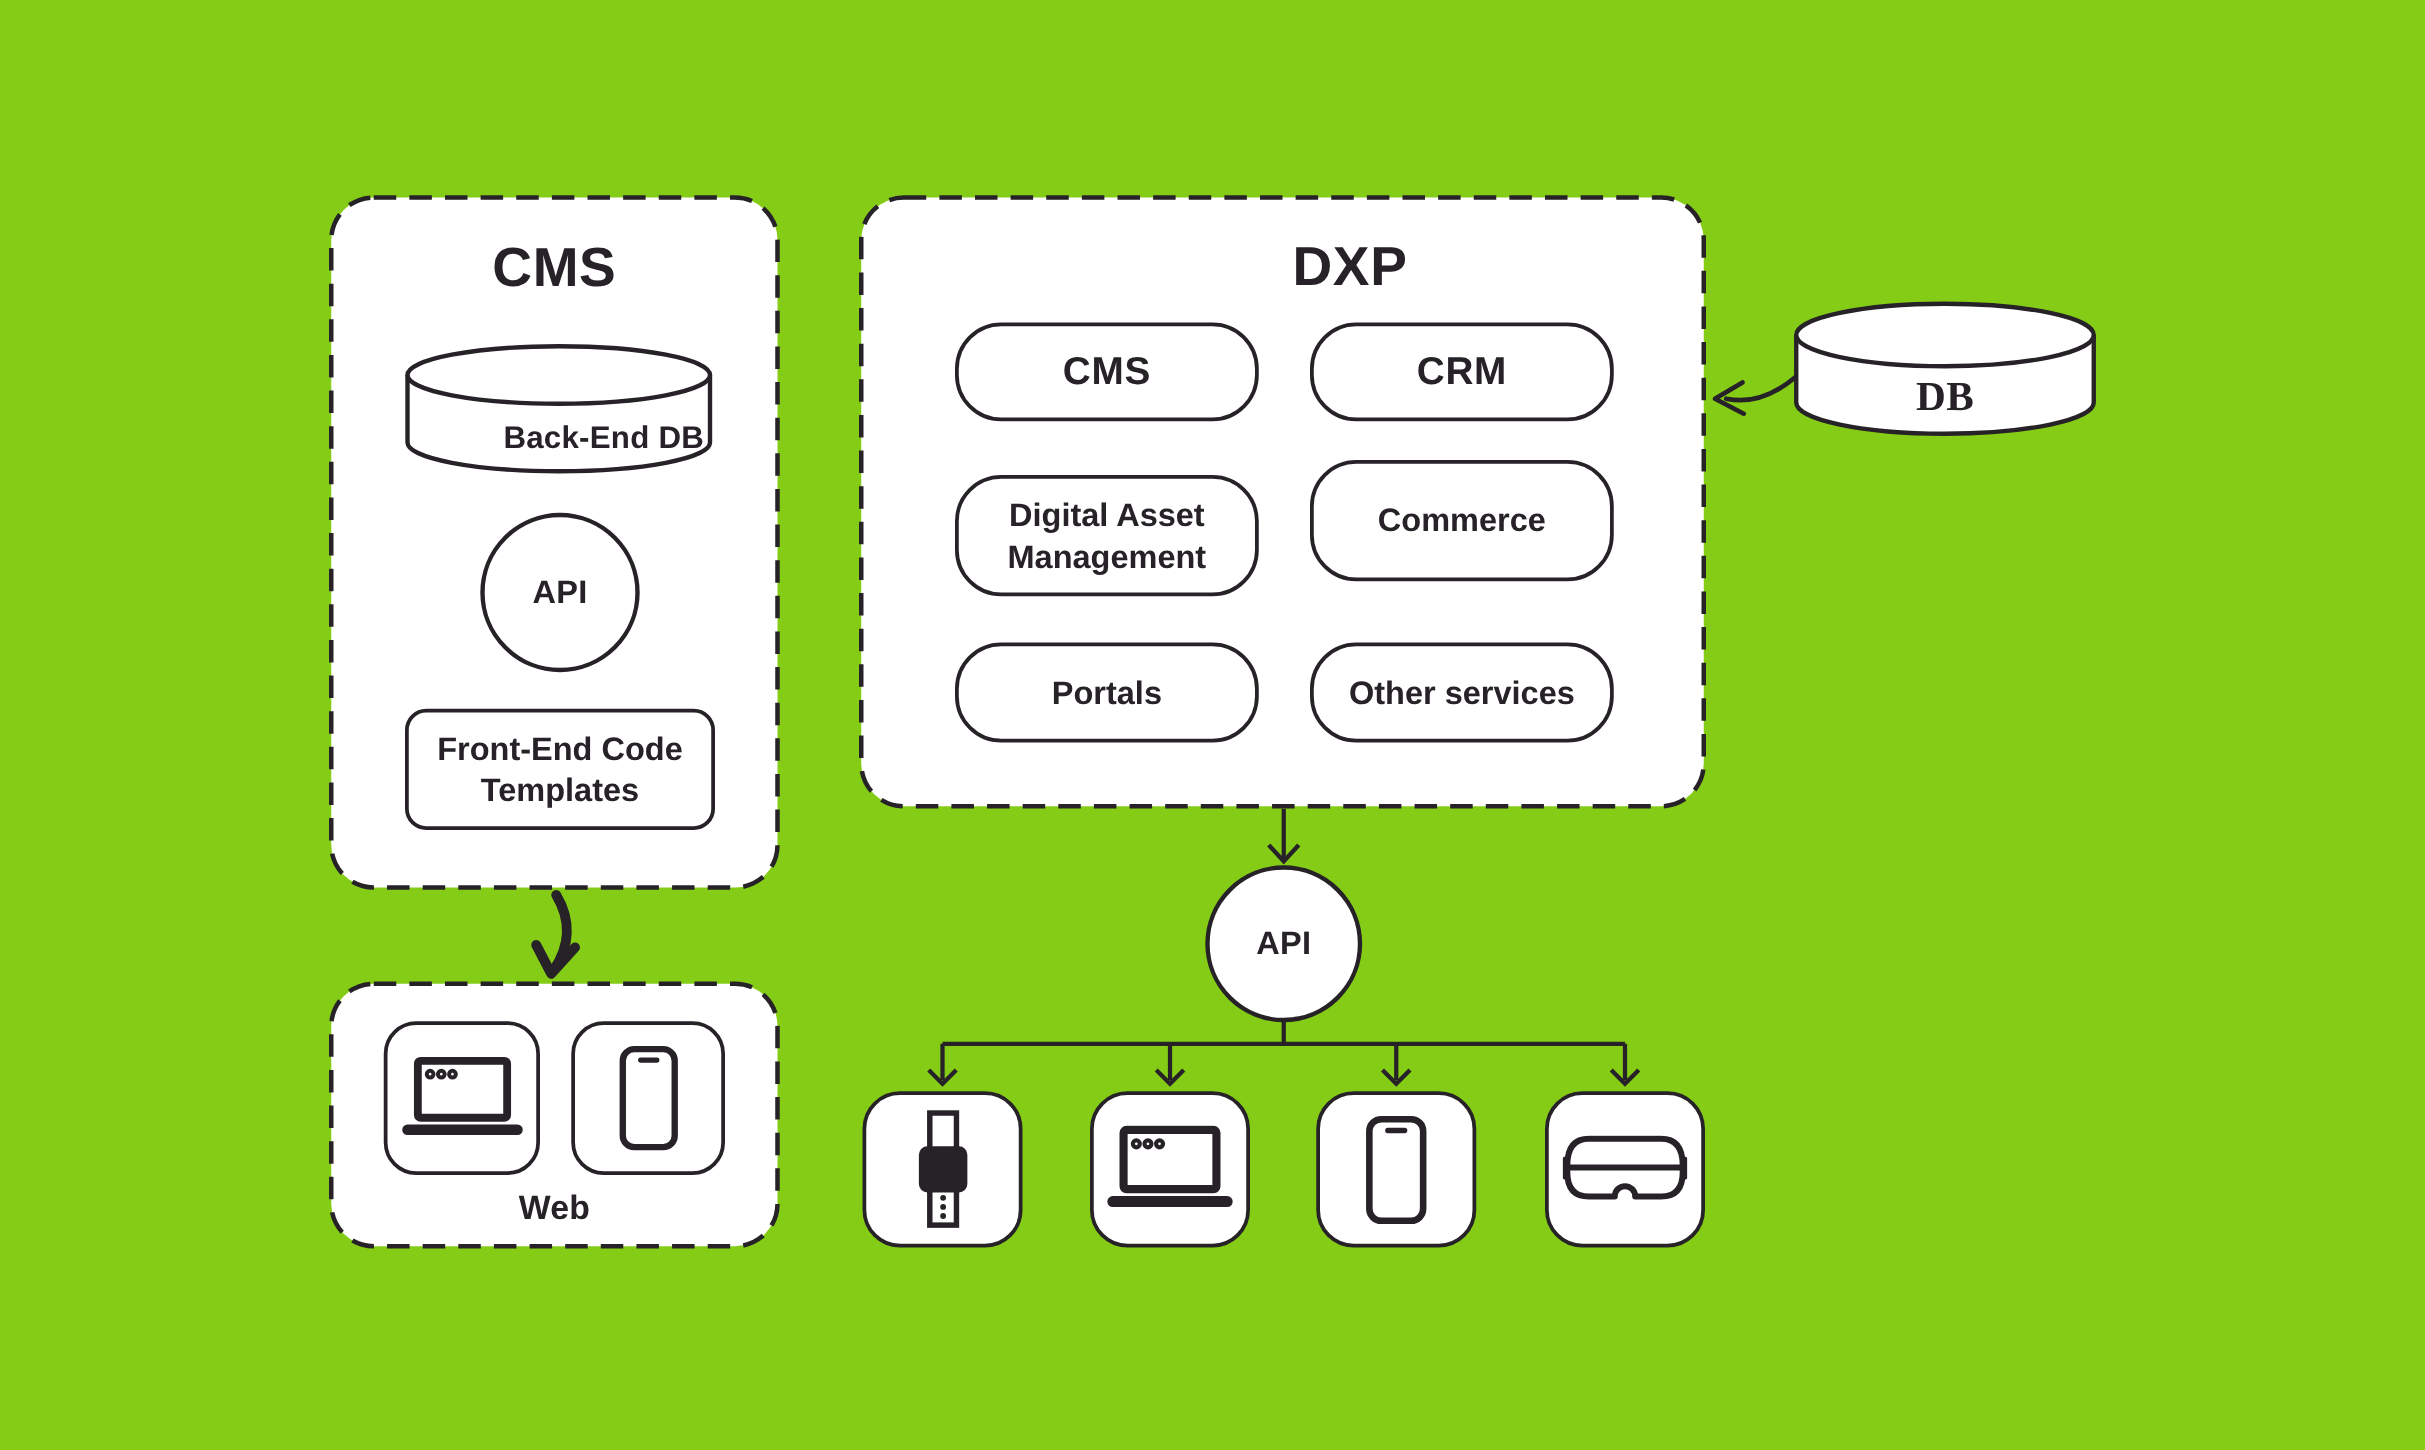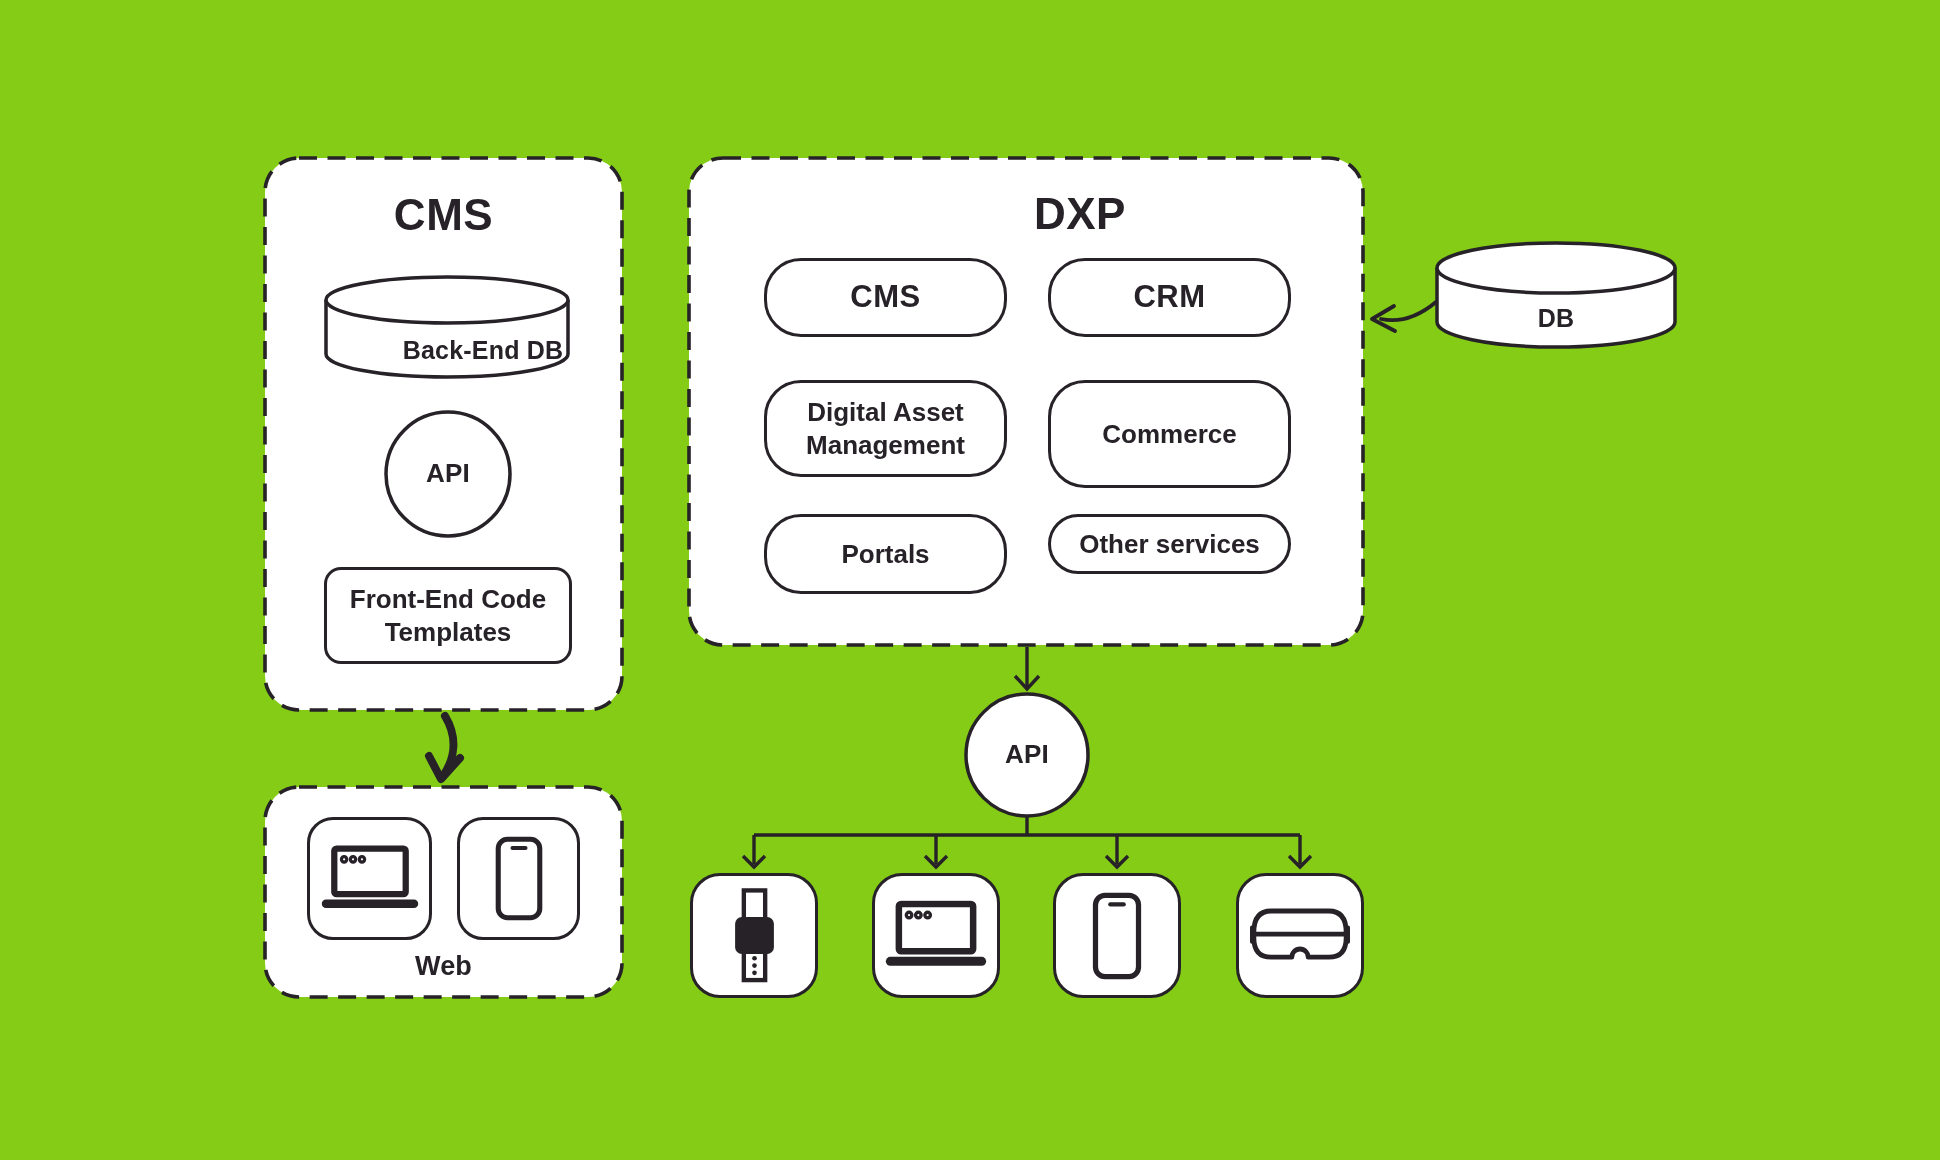--- a/index.html
+++ b/index.html
@@ -145,25 +145,25 @@
       <use href="#glyph-phone"></use>
     </svg>
   </div>
   <div class="label" style="left:265px;top:951px;width:357px;height:30px;font-size:27px;text-align:right;">Web</div>
 
   <div class="label panel-title" style="left:689px;top:190px;width:782px;height:48px;">DXP</div>
 
   <div class="module big" style="left:764px;top:258px;width:243px;height:79px;">CMS</div>
   <div class="module big" style="left:1048px;top:258px;width:243px;height:79px;">CRM</div>
   <div class="module" style="left:764px;top:380px;width:243px;height:97px;">Digital Asset Management</div>
-  <div class="module" style="left:1048px;top:380px;width:243px;height:108px;">Commerce</div>
+  <div class="module" style="left:1048px;top:368px;width:243px;height:97px;">Commerce</div>
   <div class="module" style="left:764px;top:514px;width:243px;height:80px;">Portals</div>
-  <div class="module" style="left:1048px;top:514px;width:243px;height:60px;">Other services</div>
+  <div class="module" style="left:1048px;top:514px;width:243px;height:80px;">Other services</div>
 
-  <div class="label" style="left:1437px;top:304px;width:238px;height:28px;font-size:25px;">DB</div>
+  <div class="label" style="left:1437px;top:304px;width:238px;height:28px;font-size:33px;font-family:Liberation Serif, serif;">DB</div>
 
   <div class="label" style="left:965px;top:741px;width:124px;height:28px;font-size:26px;">API</div>
 
   <div class="tile dev" style="left:690px;top:873px;width:128px;height:125px;">
     <svg width="45" height="95" viewBox="0 0 46 98">
       <use href="#glyph-watch"></use>
     </svg>
   </div>
   <div class="tile dev" style="left:872px;top:873px;width:128px;height:125px;">
     <svg width="104" height="71" viewBox="0 0 112 76">

